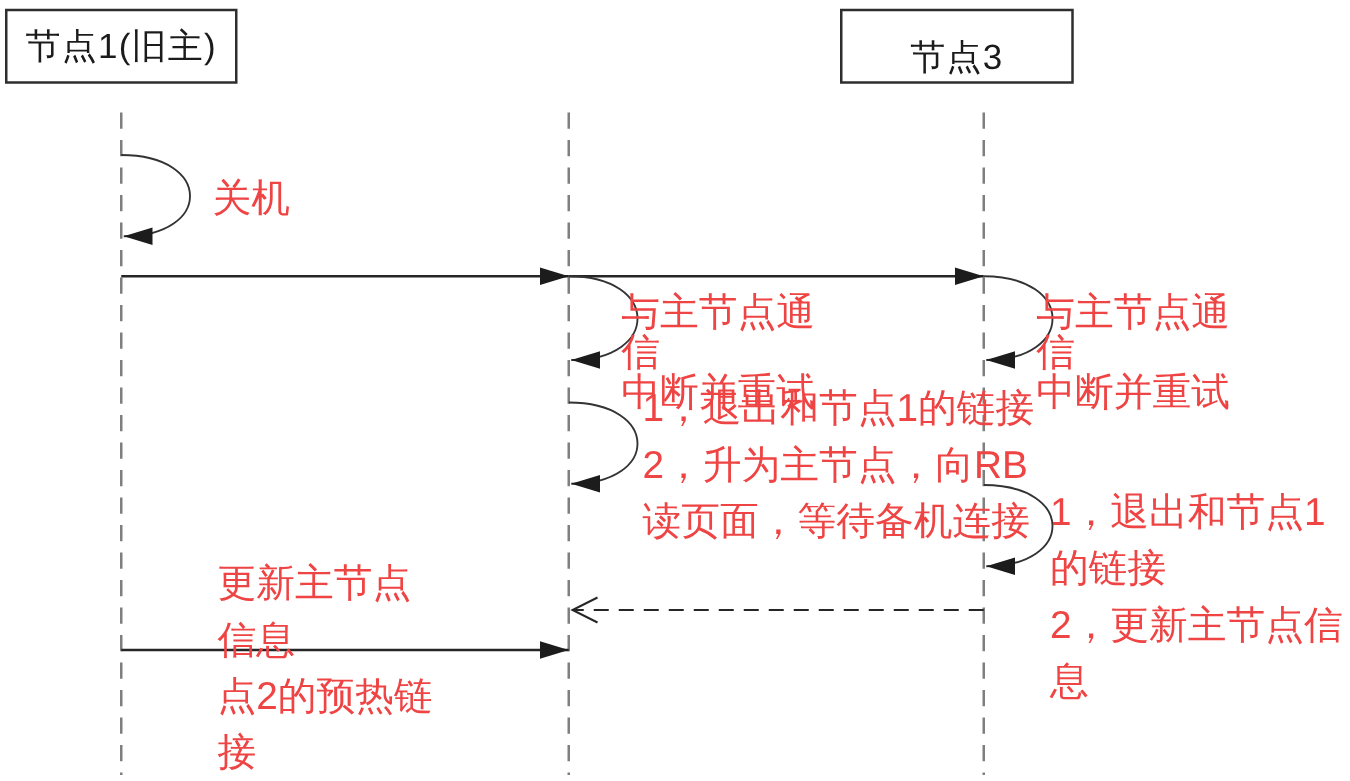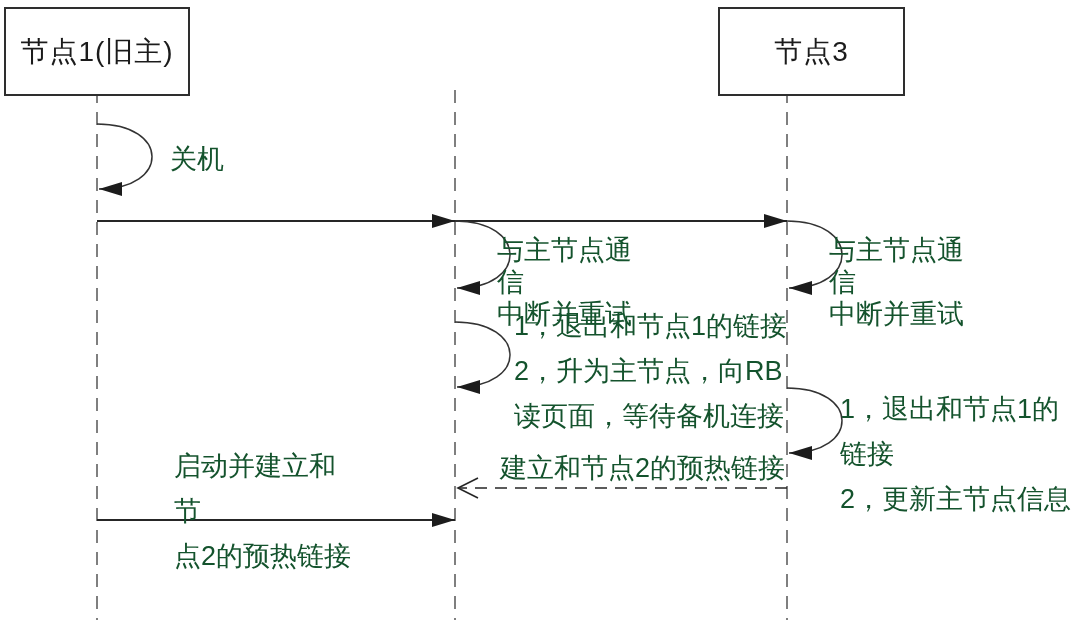--- a/index.html
+++ b/index.html
@@ -18,36 +18,36 @@
   }
   .lines-layer {
     position: absolute;
     left: 0; top: 0;
     width: 1080px;
     height: 625px;
   }
   .actor {
     position: absolute;
     top: 7px;
-    height: 89px;
+    height: 60px;
     box-sizing: border-box;
     border: 2px solid #2e2e2e;
     background: #ffffff;
     display: flex;
     align-items: center;
     justify-content: center;
     font-size: 28px;
     letter-spacing: 1px;
     color: #1b1b1b;
   }
   .lbl {
     position: absolute;
-    font-size: 27px;
+    font-size: 31px;
     line-height: 32px;
-    color: #14532d;
+    color: #ef4444;
     white-space: pre-line;
   }
   .lbl.center { }
   .lbl.lh35 { line-height: 45px; }
 </style>
 </head>
 <body>
 
 <div class="canvas">
 
@@ -79,37 +79,36 @@
     <path d="M 787 388 C 860 388, 860 453, 789 453" fill="none" stroke="#333333" stroke-width="1.5" marker-end="url(#mFilled)"></path>
 
     <line x1="787" y1="488" x2="458" y2="488" stroke="#262626" stroke-width="1.6" stroke-dasharray="12 8" marker-end="url(#mOpen)"></line>
 
     <line x1="97" y1="520" x2="455" y2="520" stroke="#262626" stroke-width="2" marker-end="url(#mFilled)"></line>
   </svg>
 
   <div class="actor" style="left:4px; width:186px;">
     <span>节点1(旧主)</span>
   </div>
-  <div class="actor" style="left:718px; width:187px;">
+  <div class="actor" style="left:672px; width:187px;align-items:flex-end;">
     <span>节点3</span>
   </div>
 
   <div class="lbl" style="left:170px; top:143px;">关机</div>
 
   <div class="lbl center" style="left:497px; top:234px; width:160px;">与主节点通信
 中断并重试</div>
 
   <div class="lbl center" style="left:829px; top:234px; width:160px;">与主节点通信
 中断并重试</div>
 
   <div class="lbl lh35" style="left:514px; top:304px;">1，退出和节点1的链接
 2，升为主节点，向RB
 读页面，等待备机连接</div>
 
   <div class="lbl lh35" style="left:840px; top:387px;">1，退出和节点1的链接
 2，更新主节点信息</div>
 
-  <div class="lbl" style="left:500px; top:452px;">建立和节点2的预热链接</div>
 
-  <div class="lbl center lh35" style="left:174px; top:444px; width:180px;">启动并建立和节
+  <div class="lbl center lh35" style="left:174px; top:444px; width:180px;">更新主节点信息
 点2的预热链接</div>
 
 </div>
 
 </body></html>

